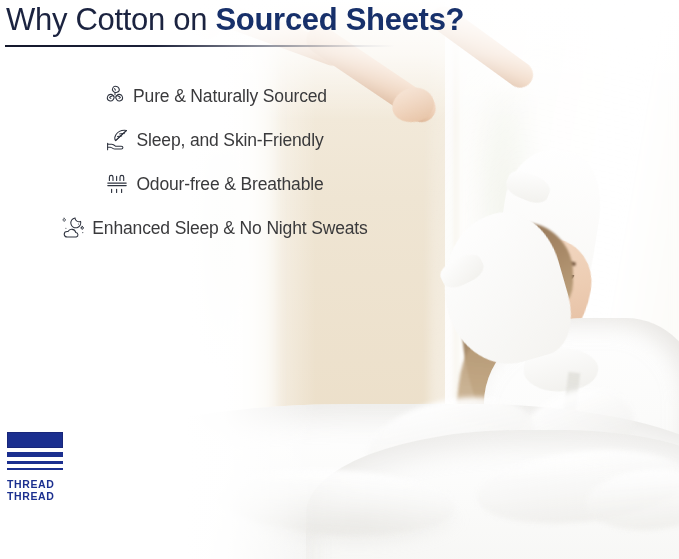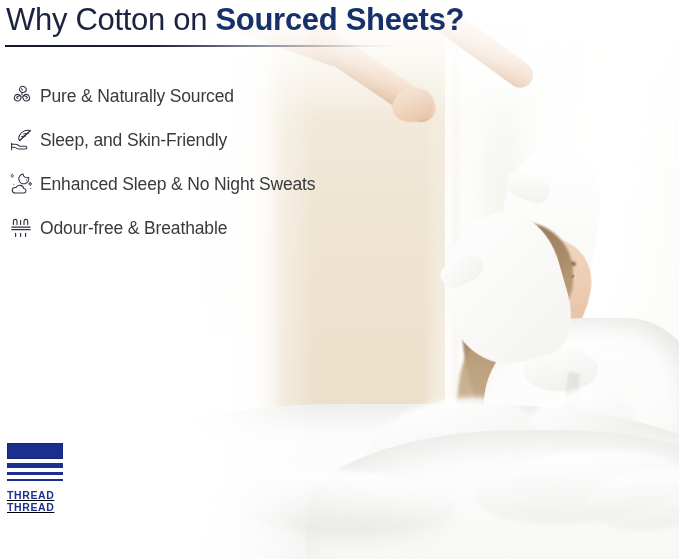--- a/index.html
+++ b/index.html
@@ -326,20 +326,21 @@
   .feature-list {
     position: absolute;
     left: 0; top: 74px;
     width: 420px;
   }
   .feature-row {
     position: relative;
     height: 44px;
     display: flex;
     align-items: center;
+    justify-content: center;
   }
   .feature-icon {
     width: 40px;
     min-width: 40px;
     height: 34px;
     display: flex;
     align-items: center;
     justify-content: center;
     padding-left: 4px;
     box-sizing: border-box;
@@ -350,23 +351,22 @@
     line-height: 22px;
     color: #3a3a3c;
     letter-spacing: -0.15px;
     white-space: nowrap;
   }
 
   
   .logo {
     position: absolute;
     left: 7px;
-    top: 443px;
+    top: 432px;
     width: 62px;
-    text-decoration: underline;
   }
   .logo-mark { width: 56px; }
   .logo-bar {
     background: #1b2f8f;
     margin-bottom: 4px;
   }
   .logo-bar.b1 { height: 14px; border: 1px solid #18267a; }
   .logo-bar.b2 { height: 5px; }
   .logo-bar.b3 { height: 3px; }
   .logo-bar.b4 { height: 2px; margin-bottom: 0; }
@@ -476,44 +476,44 @@
             <path d="M12.6 9.6c1.4-.5 2.8-.7 4.1-.6"></path>
             <path d="M2.6 17.3h4.2c.6 0 1.1.2 1.6.5l1.6 1c.4.3.9.4 1.4.4h4.9c.9 0 1.6.6 1.6 1.4s-.7 1.4-1.6 1.4H9.8c-.7 0-1.4-.2-2-.6l-1.3-.8c-.4-.3-.9-.4-1.4-.4H2.6"></path>
             <path d="M2.6 16.2v6.6"></path>
           </svg>
         </span>
         <span class="feature-label">Sleep, and Skin-Friendly</span>
       </div>
 
       <div class="feature-row">
         <span class="feature-icon">
+          <svg width="26" height="26" viewBox="0 0 26 26" fill="none" stroke="#2f3440" stroke-width="1.15" stroke-linecap="round">
+            <path d="M4.4 9.4V6.2c0-1 .8-1.8 1.8-1.8s1.8.8 1.8 1.8v3.2"></path>
+            <path d="M11.6 9.4V5.4"></path>
+            <path d="M15 9.4V6.2c0-1 .9-1.8 1.9-1.8s1.8.8 1.8 1.8v3.2"></path>
+            <path d="M2.8 12.1h18.4M2.8 14.6h18.4"></path>
+            <path d="M6.6 18.2v3.2M11.6 18.2v3.2M16.6 18.2v3.2"></path>
+          </svg>
+        </span>
+        <span class="feature-label">Odour-free &amp; Breathable</span>
+      </div>
+
+      <div class="feature-row">
+        <span class="feature-icon">
           <svg width="26" height="26" viewBox="0 0 26 26" fill="none" stroke="#2f3440" stroke-width="1.05" stroke-linecap="round" stroke-linejoin="round">
             <path d="M19.6 6.4a5 5 0 1 1-5.6-3.5 4 4 0 0 0 5.6 3.5z"></path>
             <path d="M3.2 19.4c0-1.6 1.3-2.9 2.9-2.9.3 0 .6 0 .9.1a4.2 4.2 0 0 1 7.8.9 2.3 2.3 0 0 1 .5 4.5H6.1a2.9 2.9 0 0 1-2.9-2.6z"></path>
             <path d="M2.6 4.1l.9 1.9 1.9.9-1.9.9-.9 1.9-.9-1.9L0 6.9l1.7-.9z" transform="translate(1.6,0.6) scale(0.62)"></path>
             <path d="M21.6 11.3l.6 1.3 1.3.6-1.3.6-.6 1.3-.6-1.3-1.3-.6 1.3-.6z" transform="scale(0.85) translate(3.4,2)"></path>
             <path d="M17.4 8.9h.02M4.9 13.2h.02M21.8 17.6h.02"></path>
           </svg>
         </span>
         <span class="feature-label">Enhanced Sleep &amp; No Night Sweats</span>
       </div>
 
-      <div class="feature-row">
-        <span class="feature-icon">
-          <svg width="26" height="26" viewBox="0 0 26 26" fill="none" stroke="#2f3440" stroke-width="1.15" stroke-linecap="round">
-            <path d="M4.4 9.4V6.2c0-1 .8-1.8 1.8-1.8s1.8.8 1.8 1.8v3.2"></path>
-            <path d="M11.6 9.4V5.4"></path>
-            <path d="M15 9.4V6.2c0-1 .9-1.8 1.9-1.8s1.8.8 1.8 1.8v3.2"></path>
-            <path d="M2.8 12.1h18.4M2.8 14.6h18.4"></path>
-            <path d="M6.6 18.2v3.2M11.6 18.2v3.2M16.6 18.2v3.2"></path>
-          </svg>
-        </span>
-        <span class="feature-label">Odour-free &amp; Breathable</span>
-      </div>
-
 
     </div>
 
     <div class="logo">
       <div class="logo-mark">
         <div class="logo-bar b1"></div>
         <div class="logo-bar b2"></div>
         <div class="logo-bar b3"></div>
         <div class="logo-bar b4"></div>
       </div>

